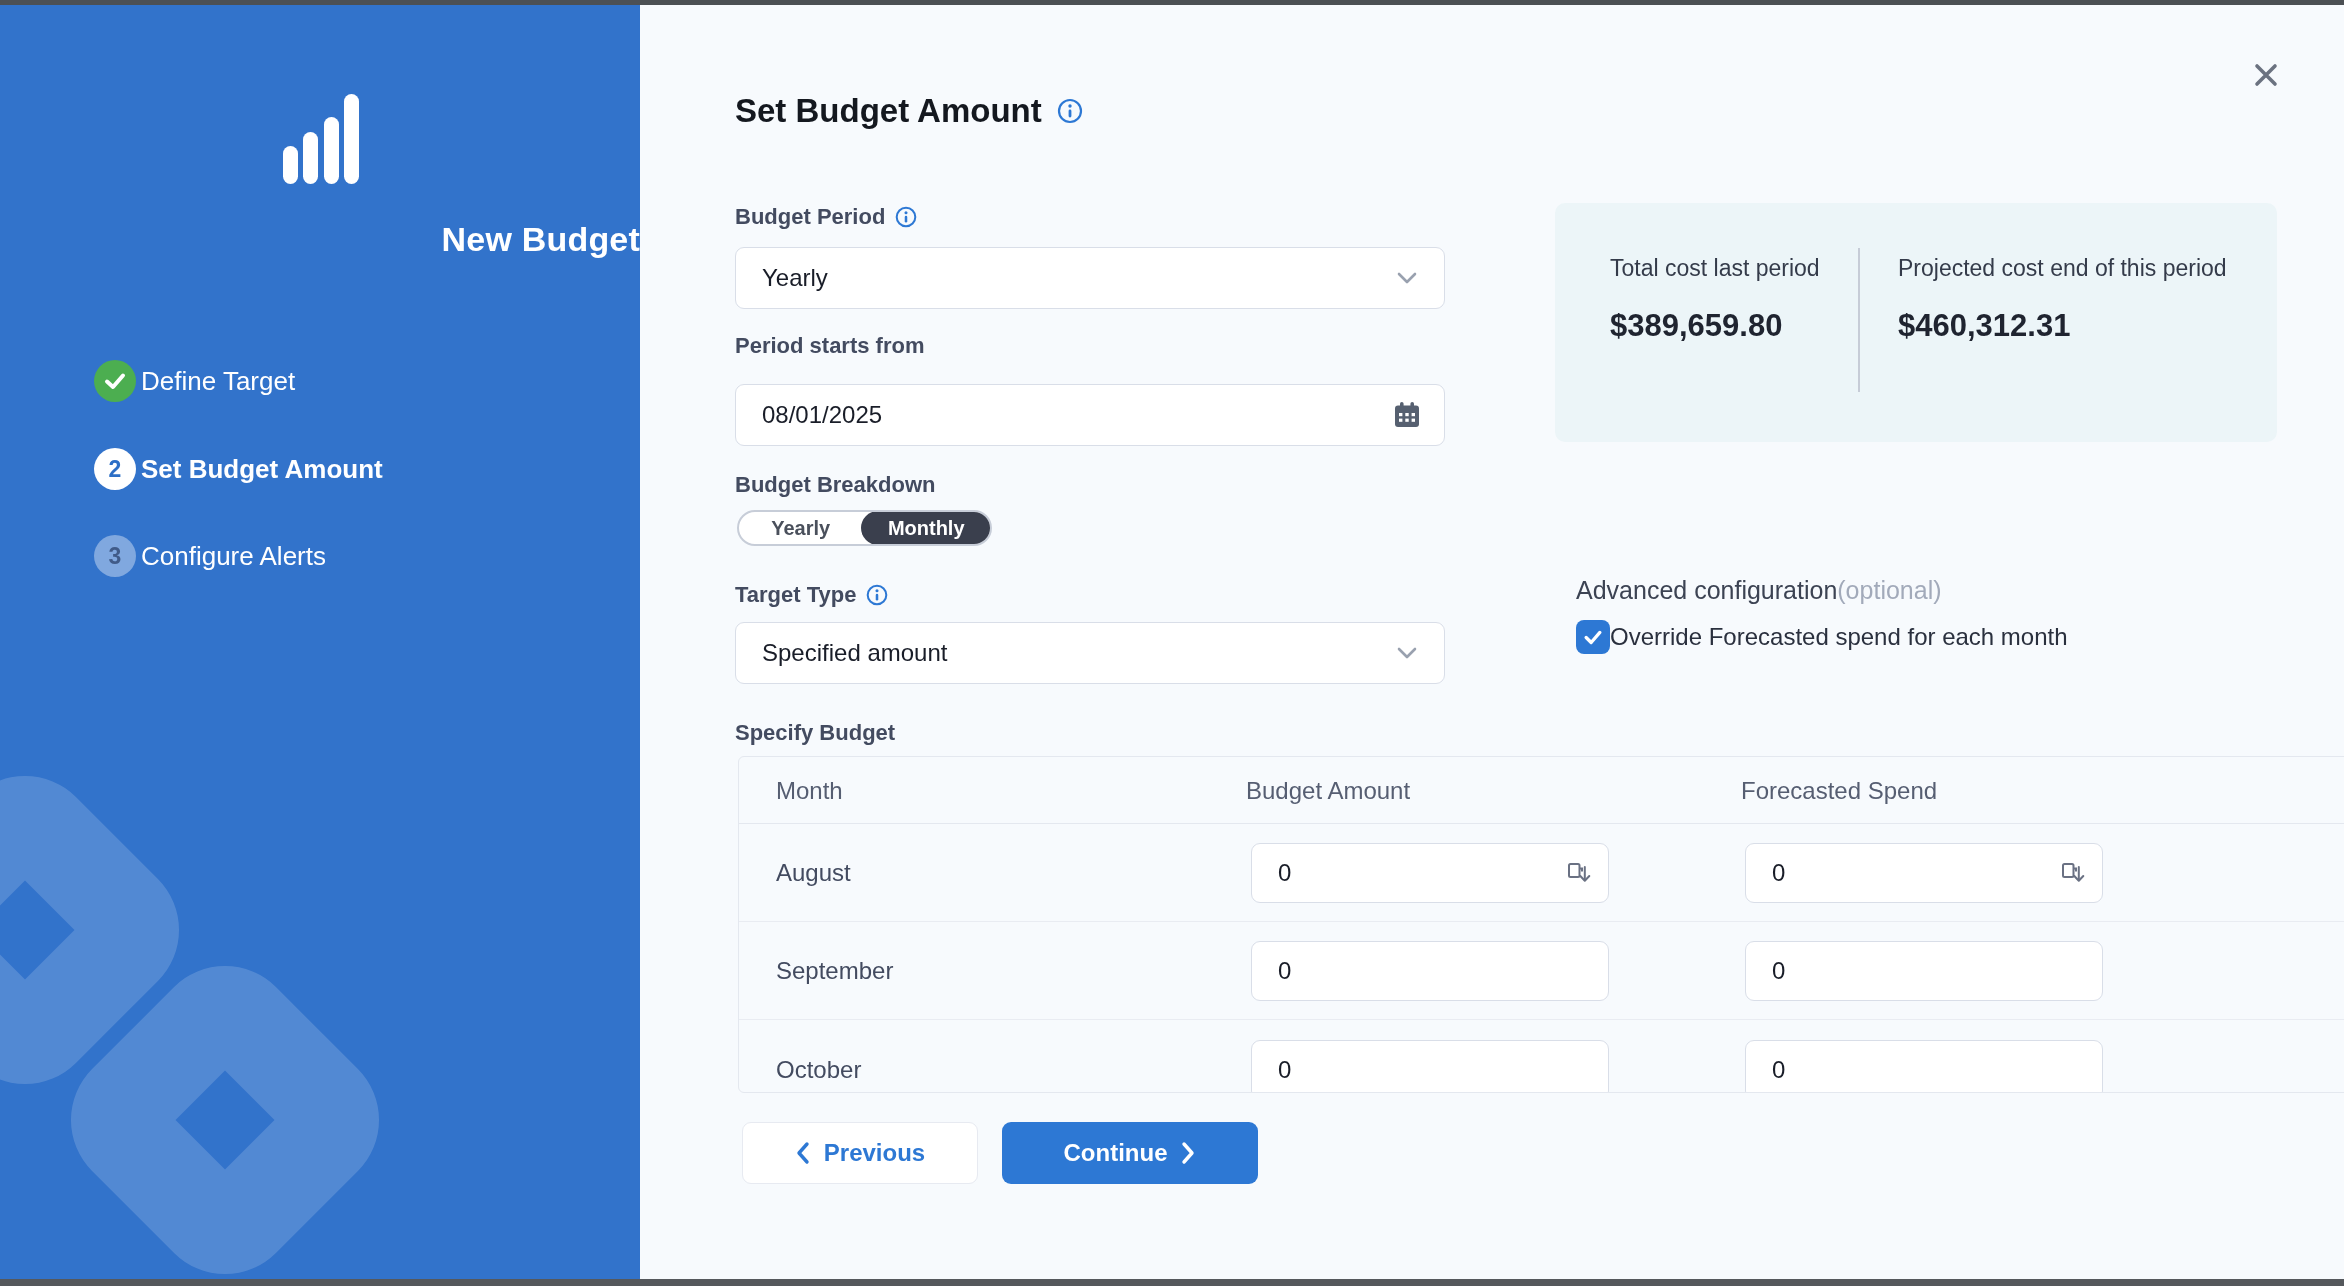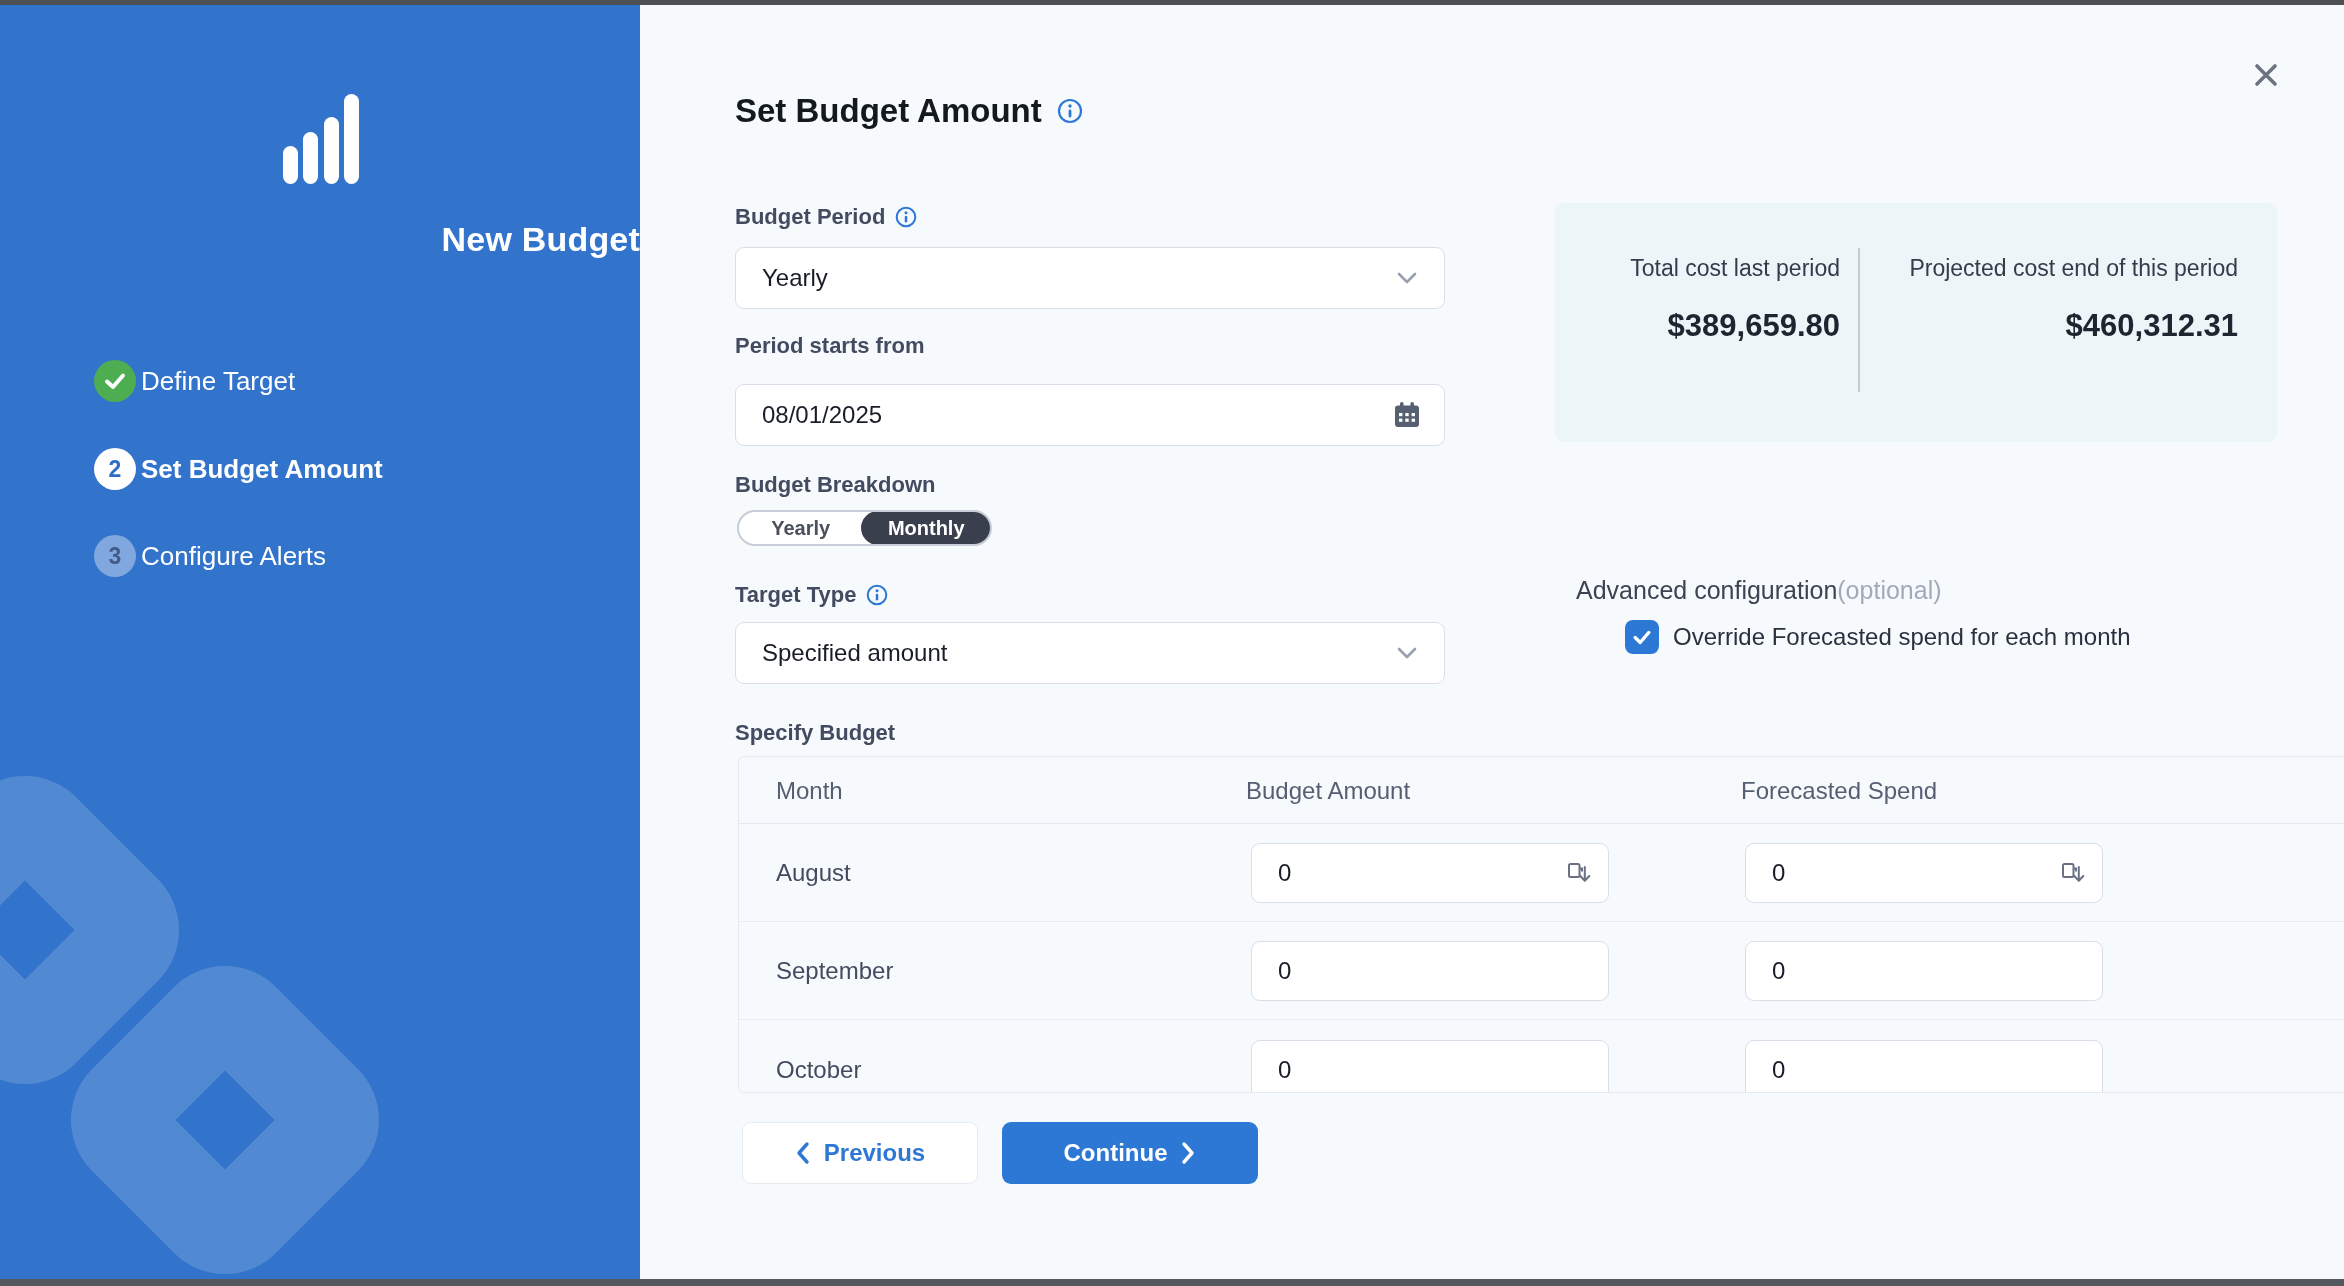--- a/index.html
+++ b/index.html
@@ -67,31 +67,31 @@
             border:2px solid #c7cdd8; border-radius:19px; background:#ffffff;
             display:flex; align-items:stretch; overflow:hidden; }
   .toggle .seg { flex:1; display:flex; align-items:center; justify-content:center;
                  font-size:20px; font-weight:bold; color:#4a505c; cursor:pointer; }
   .toggle .seg.selected { background:var(--toggle-dark,#3a3f4d); color:#ffffff;
                           border-radius:17px; margin:-1px; flex:1.05; }
 
   
   .cost-card { position:absolute; left:915px; top:198px; width:722px; height:239px;
                background:var(--card-bg,#ecf5f8); border-radius:10px; }
-  .cost-col { position:absolute; top:47px;text-align:right; }
+  .cost-col { position:absolute; top:47px; }
   .cost-col .clabel { font-size:23px; color:#343b4a; line-height:36px; }
   .cost-col .cvalue { font-size:31px; font-weight:bold; color:#1f2430; margin-top:22px; }
   .cost-col.c1 { left:55px; width:230px; }
   .cost-col.c2 { left:343px; width:340px; }
   .cost-divider { position:absolute; left:303px; top:45px; width:2px; height:144px; background:#c6ccd7; }
 
   .adv-title { position:absolute; left:936px; top:571px; font-size:25px; }
   .adv-title .t { color:#3c4353; }
   .adv-title .o { color:#a2aaba; }
-  .adv-check { position:absolute; left:985px; top:615px; display:flex; align-items:center; gap:14px; cursor:pointer; }
+  .adv-check { position:absolute; left:936px; top:615px; display:flex; align-items:center; gap:0; cursor:pointer; }
   .checkbox { width:34px; height:34px; border-radius:8px; background:var(--accent,#2d78d4);
               display:flex; align-items:center; justify-content:center; }
   .adv-check .clabel { font-size:24px; color:#2a303e; }
 
   
   .sb-label { position:absolute; left:95px; top:715px; font-size:22px; font-weight:bold; color:#434b60; }
   .btable { position:absolute; left:98px; top:751px; width:1672px; height:337px;
             border:1px solid #e4e8ef; border-radius:6px; overflow:hidden; }
   .btable .thead { position:absolute; left:0; top:0; width:100%; height:67px;
                    border-bottom:1px solid #e4e8ef; }

